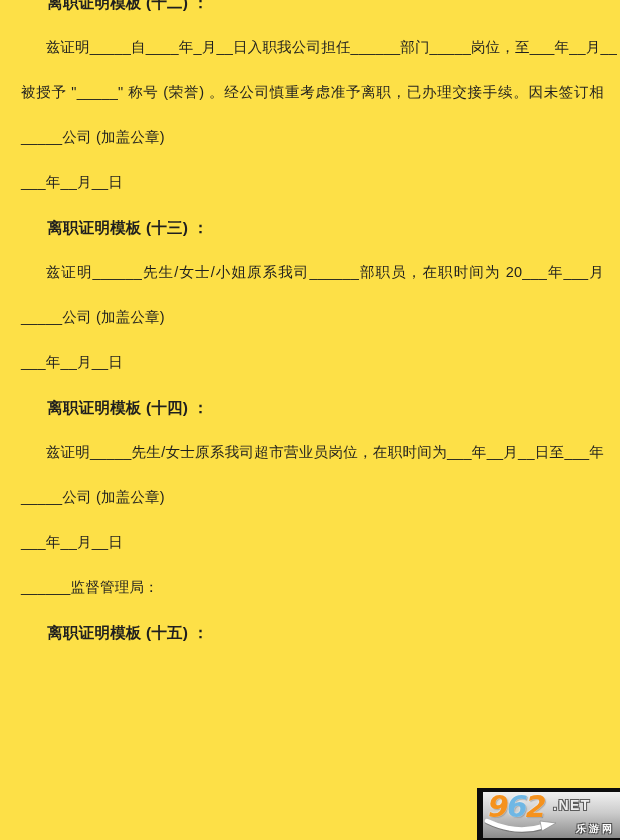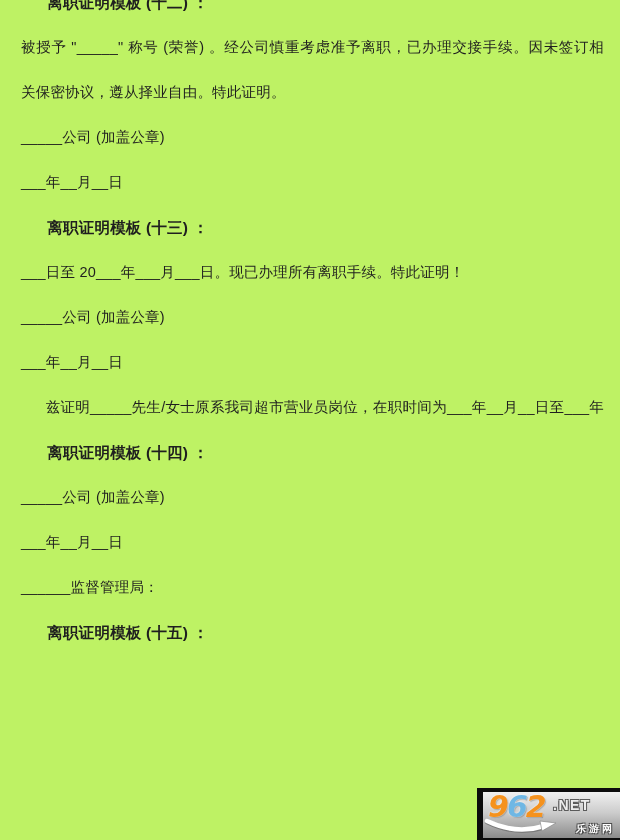--- a/index.html
+++ b/index.html
@@ -2,21 +2,21 @@
 <html><head>
 <meta charset="utf-8">
 <style>
   html, body { margin: 0; padding: 0; }
   body { width: 620px; height: 840px; background: #ffffff; }
 
   .page {
     position: relative;
     width: 620px;
     height: 840px;
-    background: #bef264;
+    background: #fde047;
     overflow: hidden;
     font-family: "Liberation Sans", "DejaVu Sans", sans-serif;
     color: #1f1f1f;
   }
 
   .doc {
     padding: 0 16px 0 21px;
     margin-top: -20px;
   }
 
@@ -95,30 +95,30 @@
     bottom: 2px;
   }
 </style>
 </head>
 <body>
 
 <div class="page">
 
   <div class="doc" id="doc-lines">
       <div class="line heading">离职证明模板 (十二) ：</div>
+      <div class="line j-indent">兹证明_____自____年_月__日入职我公司担任______部门_____岗位，至___年__月__</div>
       <div class="line j">被授予 "_____" 称号 (荣誉) 。经公司慎重考虑准予离职，已办理交接手续。因未签订相</div>
-      <div class="line left">关保密协议，遵从择业自由。特此证明。</div>
       <div class="line right">_____公司 (加盖公章)</div>
       <div class="line right">___年__月__日</div>
       <div class="line heading">离职证明模板 (十三) ：</div>
-      <div class="line left">___日至 20___年___月___日。现已办理所有离职手续。特此证明！</div>
+      <div class="line j-indent">兹证明______先生/女士/小姐原系我司______部职员，在职时间为 20___年___月</div>
       <div class="line right">_____公司 (加盖公章)</div>
       <div class="line right">___年__月__日</div>
+      <div class="line heading">离职证明模板 (十四) ：</div>
       <div class="line j-indent">兹证明_____先生/女士原系我司超市营业员岗位，在职时间为___年__月__日至___年</div>
-      <div class="line heading">离职证明模板 (十四) ：</div>
       <div class="line right">_____公司 (加盖公章)</div>
       <div class="line right">___年__月__日</div>
       <div class="line left">______监督管理局：</div>
       <div class="line heading">离职证明模板 (十五) ：</div>
     </div>
 
   <div class="watermark">
     <div class="wm-panel">
       <span class="wm-962">
         <span style="color: rgb(245, 146, 30);">9</span><span style="color: rgb(111, 183, 228);">6</span><span style="color: rgb(245, 146, 30);">2</span>

